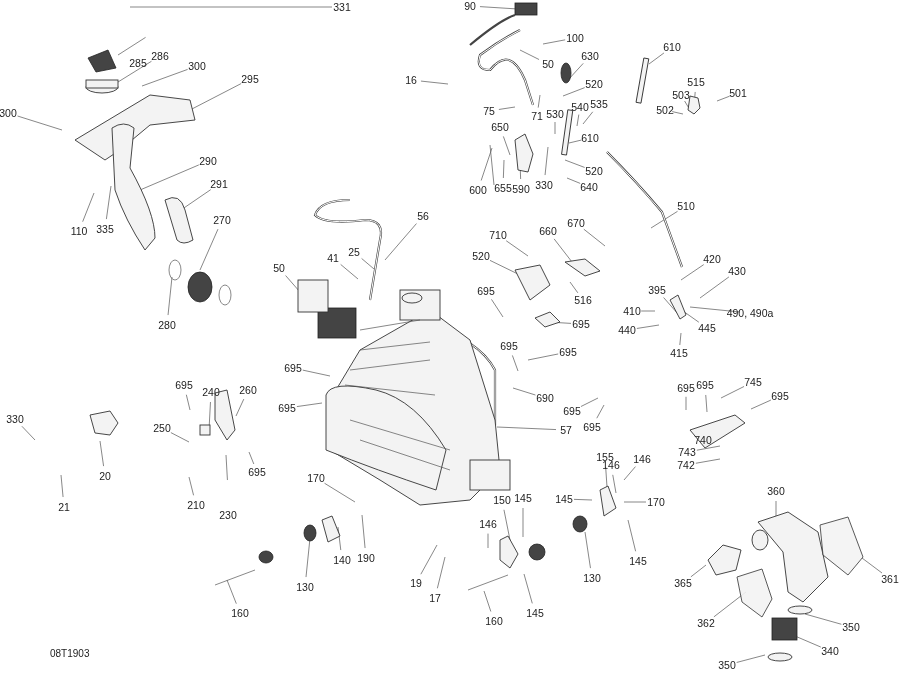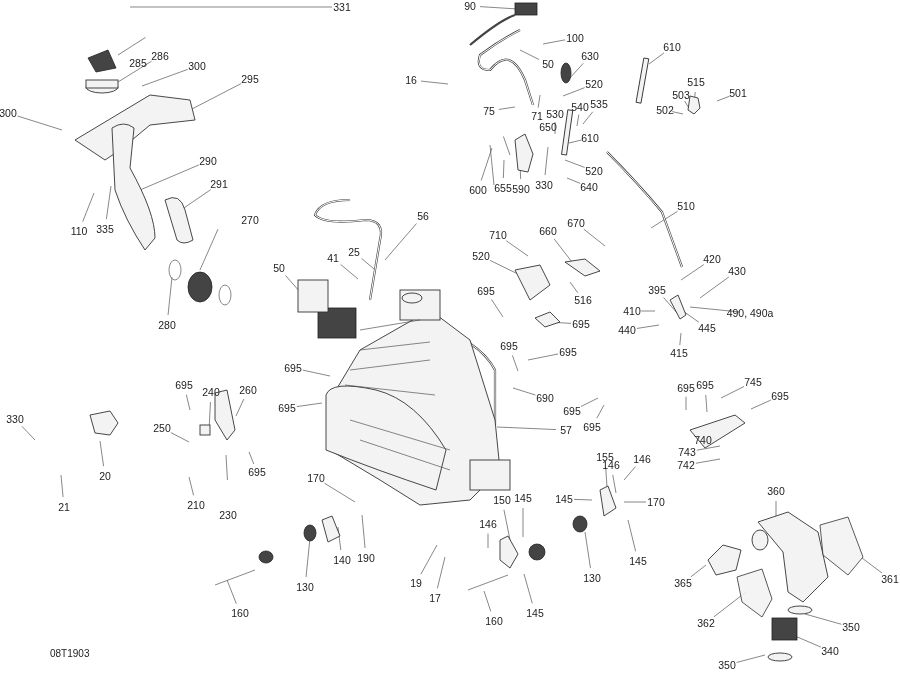--- a/index.html
+++ b/index.html
@@ -222,38 +222,38 @@
     <div class="callout" style="left: 342px; top: 7px;">331</div>
     <div class="callout" style="left: 138px; top: 32px; margin-top: 31px;">285</div>
     <div class="callout" style="left: 160px; top: 56px;">286</div>
     <div class="callout" style="left: 197px; top: 66px;">300</div>
     <div class="callout" style="left: 250px; top: 79px;">295</div>
     <div class="callout" style="left: 8px; top: 113px;">300</div>
     <div class="callout" style="left: 208px; top: 161px;">290</div>
     <div class="callout" style="left: 219px; top: 184px;">291</div>
     <div class="callout" style="left: 105px; top: 229px;">335</div>
     <div class="callout" style="left: 79px; top: 231px;">110</div>
-    <div class="callout" style="left: 222px; top: 220px; margin-left: 28px;">270</div>
+    <div class="callout" style="left: 222px; top: 220px;">270</div>
     <div class="callout" style="left: 167px; top: 325px;">280</div>
     <div class="callout" style="left: 279px; top: 268px;">50</div>
     <div class="callout" style="left: 333px; top: 258px;">41</div>
     <div class="callout" style="left: 354px; top: 252px;">25</div>
     <div class="callout" style="left: 423px; top: 216px;">56</div>
     <div class="callout" style="left: 411px; top: 80px;">16</div>
     <div class="callout" style="left: 470px; top: 6px;">90</div>
     <div class="callout" style="left: 575px; top: 38px;">100</div>
     <div class="callout" style="left: 548px; top: 64px;">50</div>
     <div class="callout" style="left: 590px; top: 56px;">630</div>
     <div class="callout" style="left: 594px; top: 84px;">520</div>
     <div class="callout" style="left: 489px; top: 111px;">75</div>
     <div class="callout" style="left: 537px; top: 116px;">71</div>
     <div class="callout" style="left: 580px; top: 107px;">540</div>
     <div class="callout" style="left: 599px; top: 104px;">535</div>
     <div class="callout" style="left: 555px; top: 114px;">530</div>
-    <div class="callout" style="left: 500px; top: 127px; margin-left: 48px;">650</div>
+    <div class="callout" style="left: 500px; top: 127px;">650</div>
     <div class="callout" style="left: 590px; top: 138px;">610</div>
     <div class="callout" style="left: 478px; top: 190px;">600</div>
     <div class="callout" style="left: 503px; top: 188px;">655</div>
     <div class="callout" style="left: 521px; top: 189px;">590</div>
     <div class="callout" style="left: 544px; top: 185px;">330</div>
     <div class="callout" style="left: 594px; top: 171px;">520</div>
     <div class="callout" style="left: 589px; top: 187px;">640</div>
     <div class="callout" style="left: 672px; top: 47px;">610</div>
     <div class="callout" style="left: 696px; top: 82px;">515</div>
     <div class="callout" style="left: 681px; top: 95px;">503</div>

